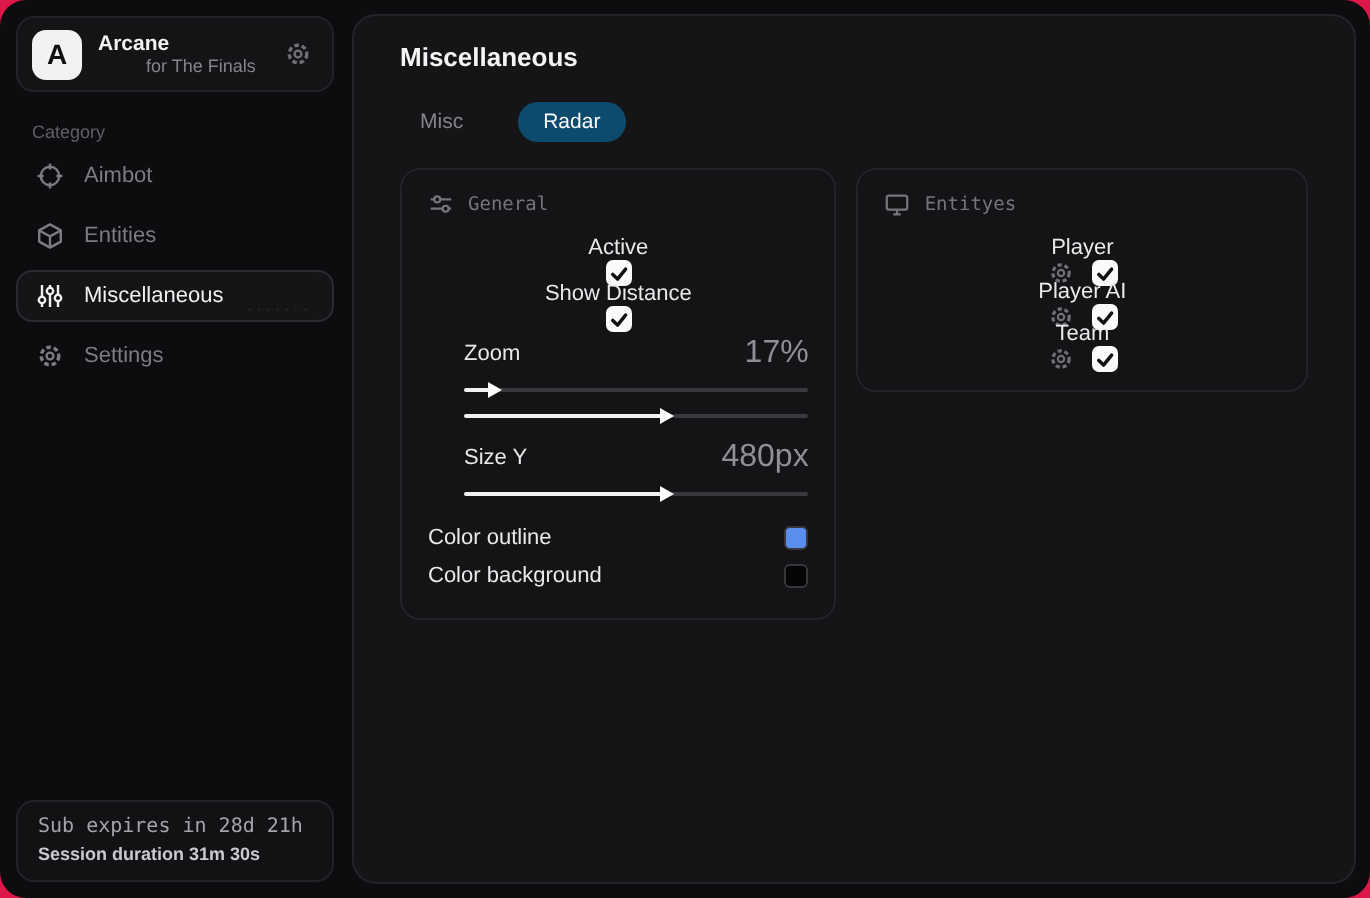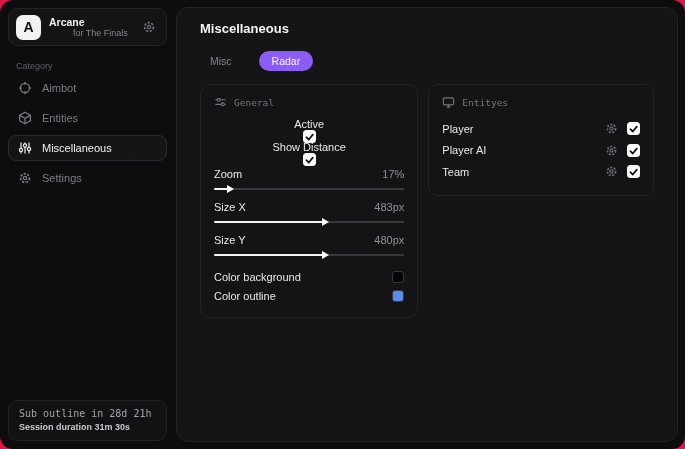--- a/index.html
+++ b/index.html
@@ -59,46 +59,46 @@
   .main-panel {
     position:absolute; left:176px; top:7px; right:7px; bottom:7px;
     background:#151518; border:1px solid #242428; border-radius:12px;
     padding:13px 23px;
   }
   .page-title { font-size:13px; font-weight:bold; color:#f4f4f6; }
   .tabs { display:flex; align-items:center; gap:17px; margin-top:15px; }
   .tab {
     font-size:10.5px; color:#84848b; padding:4px 10px; border-radius:999px; cursor:default;
   }
-  .tab.active { background:#8b5cf6; color:#fafafa; padding:4px 13px; }
+  .tab.active { background:#0c4a6e; color:#fafafa; padding:4px 13px; }
   .cards { display:flex; align-items:flex-start; gap:10px; margin-top:13px; }
   .card {
     background:#141417; border:1px solid #232327; border-radius:10px;
     padding:11px 13px 12px;
   }
   .card-general { width:235px; }
   .card-entities { width:243px; }
   .card-header {
     display:flex; align-items:center; gap:7px;
     font-family:"DejaVu Sans Mono", monospace; font-size:9.5px; color:#74747c;
     margin-bottom:9px;
   }
   .card-header .hicon { display:flex; color:#74747c; }
   .row {
     display:flex; align-items:center; justify-content:space-between;
   }
   .row-toggle { height:23px;flex-direction:column; }
-  .row-entity { height:21.5px; }
+  .row-entity { height:21.5px;flex-direction:column; }
   .row-label { font-size:11px; color:#e9e9ec; }
-  .row-value { font-size:11px; color:#8f8f97; }
+  .row-value { font-size:16px; color:#8f8f97; }
   .checkbox {
     width:13px; height:13px; border-radius:3.5px; background:#fafafa;
     display:flex; align-items:center; justify-content:center; flex:none;
   }
-  .slider-group { margin-top:4px; }
+  .slider-group { margin-top:4px;margin-left:18px; }
   .slider-track {
     position:relative; height:2px; background:#39393e; border-radius:2px;
     margin:8px 0 11px;
   }
   .slider-fill {
     position:absolute; left:0; top:0; bottom:0; background:#f2f2f4; border-radius:2px;
   }
   .slider-thumb {
     position:absolute; top:-3px; width:0; height:0; margin-left:-2px;
     border-top:4px solid transparent; border-bottom:4px solid transparent;
@@ -196,21 +196,21 @@
         <span class="nicon">
           <svg width="14" height="14" viewBox="0 0 14 14">
               <use href="#i-gear"></use>
             </svg>
         </span>
         <span>Settings</span>
       </div>
     </div>
 
     <div class="footer-card">
-      <div class="footer-line1">Sub outline in 28d 21h</div>
+      <div class="footer-line1">Sub expires in 28d 21h</div>
       <div class="footer-line2">Session duration 31m 30s</div>
     </div>
   </div>
 
   <div class="main-panel">
     <div class="page-title">Miscellaneous</div>
 
     <div class="tabs">
       <div class="tab">Misc</div>
       <div class="tab active">Radar</div>
@@ -251,48 +251,44 @@
             <span class="row-label">Zoom</span>
             <span class="row-value">17%</span>
           </div>
           <div class="slider-track">
             <div class="slider-fill" style="width: 8%;"></div>
             <div class="slider-thumb" style="left: 8%;"></div>
           </div>
         </div>
 
         <div class="slider-group">
-          <div class="row">
-            <span class="row-label">Size X</span>
-            <span class="row-value">483px</span>
-          </div>
           <div class="slider-track">
             <div class="slider-fill" style="width: 58%;"></div>
             <div class="slider-thumb" style="left: 58%;"></div>
           </div>
         </div>
 
         <div class="slider-group">
           <div class="row">
             <span class="row-label">Size Y</span>
             <span class="row-value">480px</span>
           </div>
           <div class="slider-track">
             <div class="slider-fill" style="width: 58%;"></div>
             <div class="slider-thumb" style="left: 58%;"></div>
           </div>
         </div>
 
         <div class="row row-color">
+          <span class="row-label">Color outline</span>
+          <span class="swatch" style="background: rgb(91, 141, 239);"></span>
+        </div>
+        <div class="row row-color">
           <span class="row-label">Color background</span>
           <span class="swatch" style="background: rgb(5, 5, 5);"></span>
-        </div>
-        <div class="row row-color">
-          <span class="row-label">Color outline</span>
-          <span class="swatch" style="background: rgb(91, 141, 239);"></span>
         </div>
       </div>
 
       <div class="card card-entities">
         <div class="card-header">
           <span class="hicon">
             <svg width="13" height="13" viewBox="0 0 14 14">
                 <use href="#i-monitor"></use>
               </svg>
           </span>

